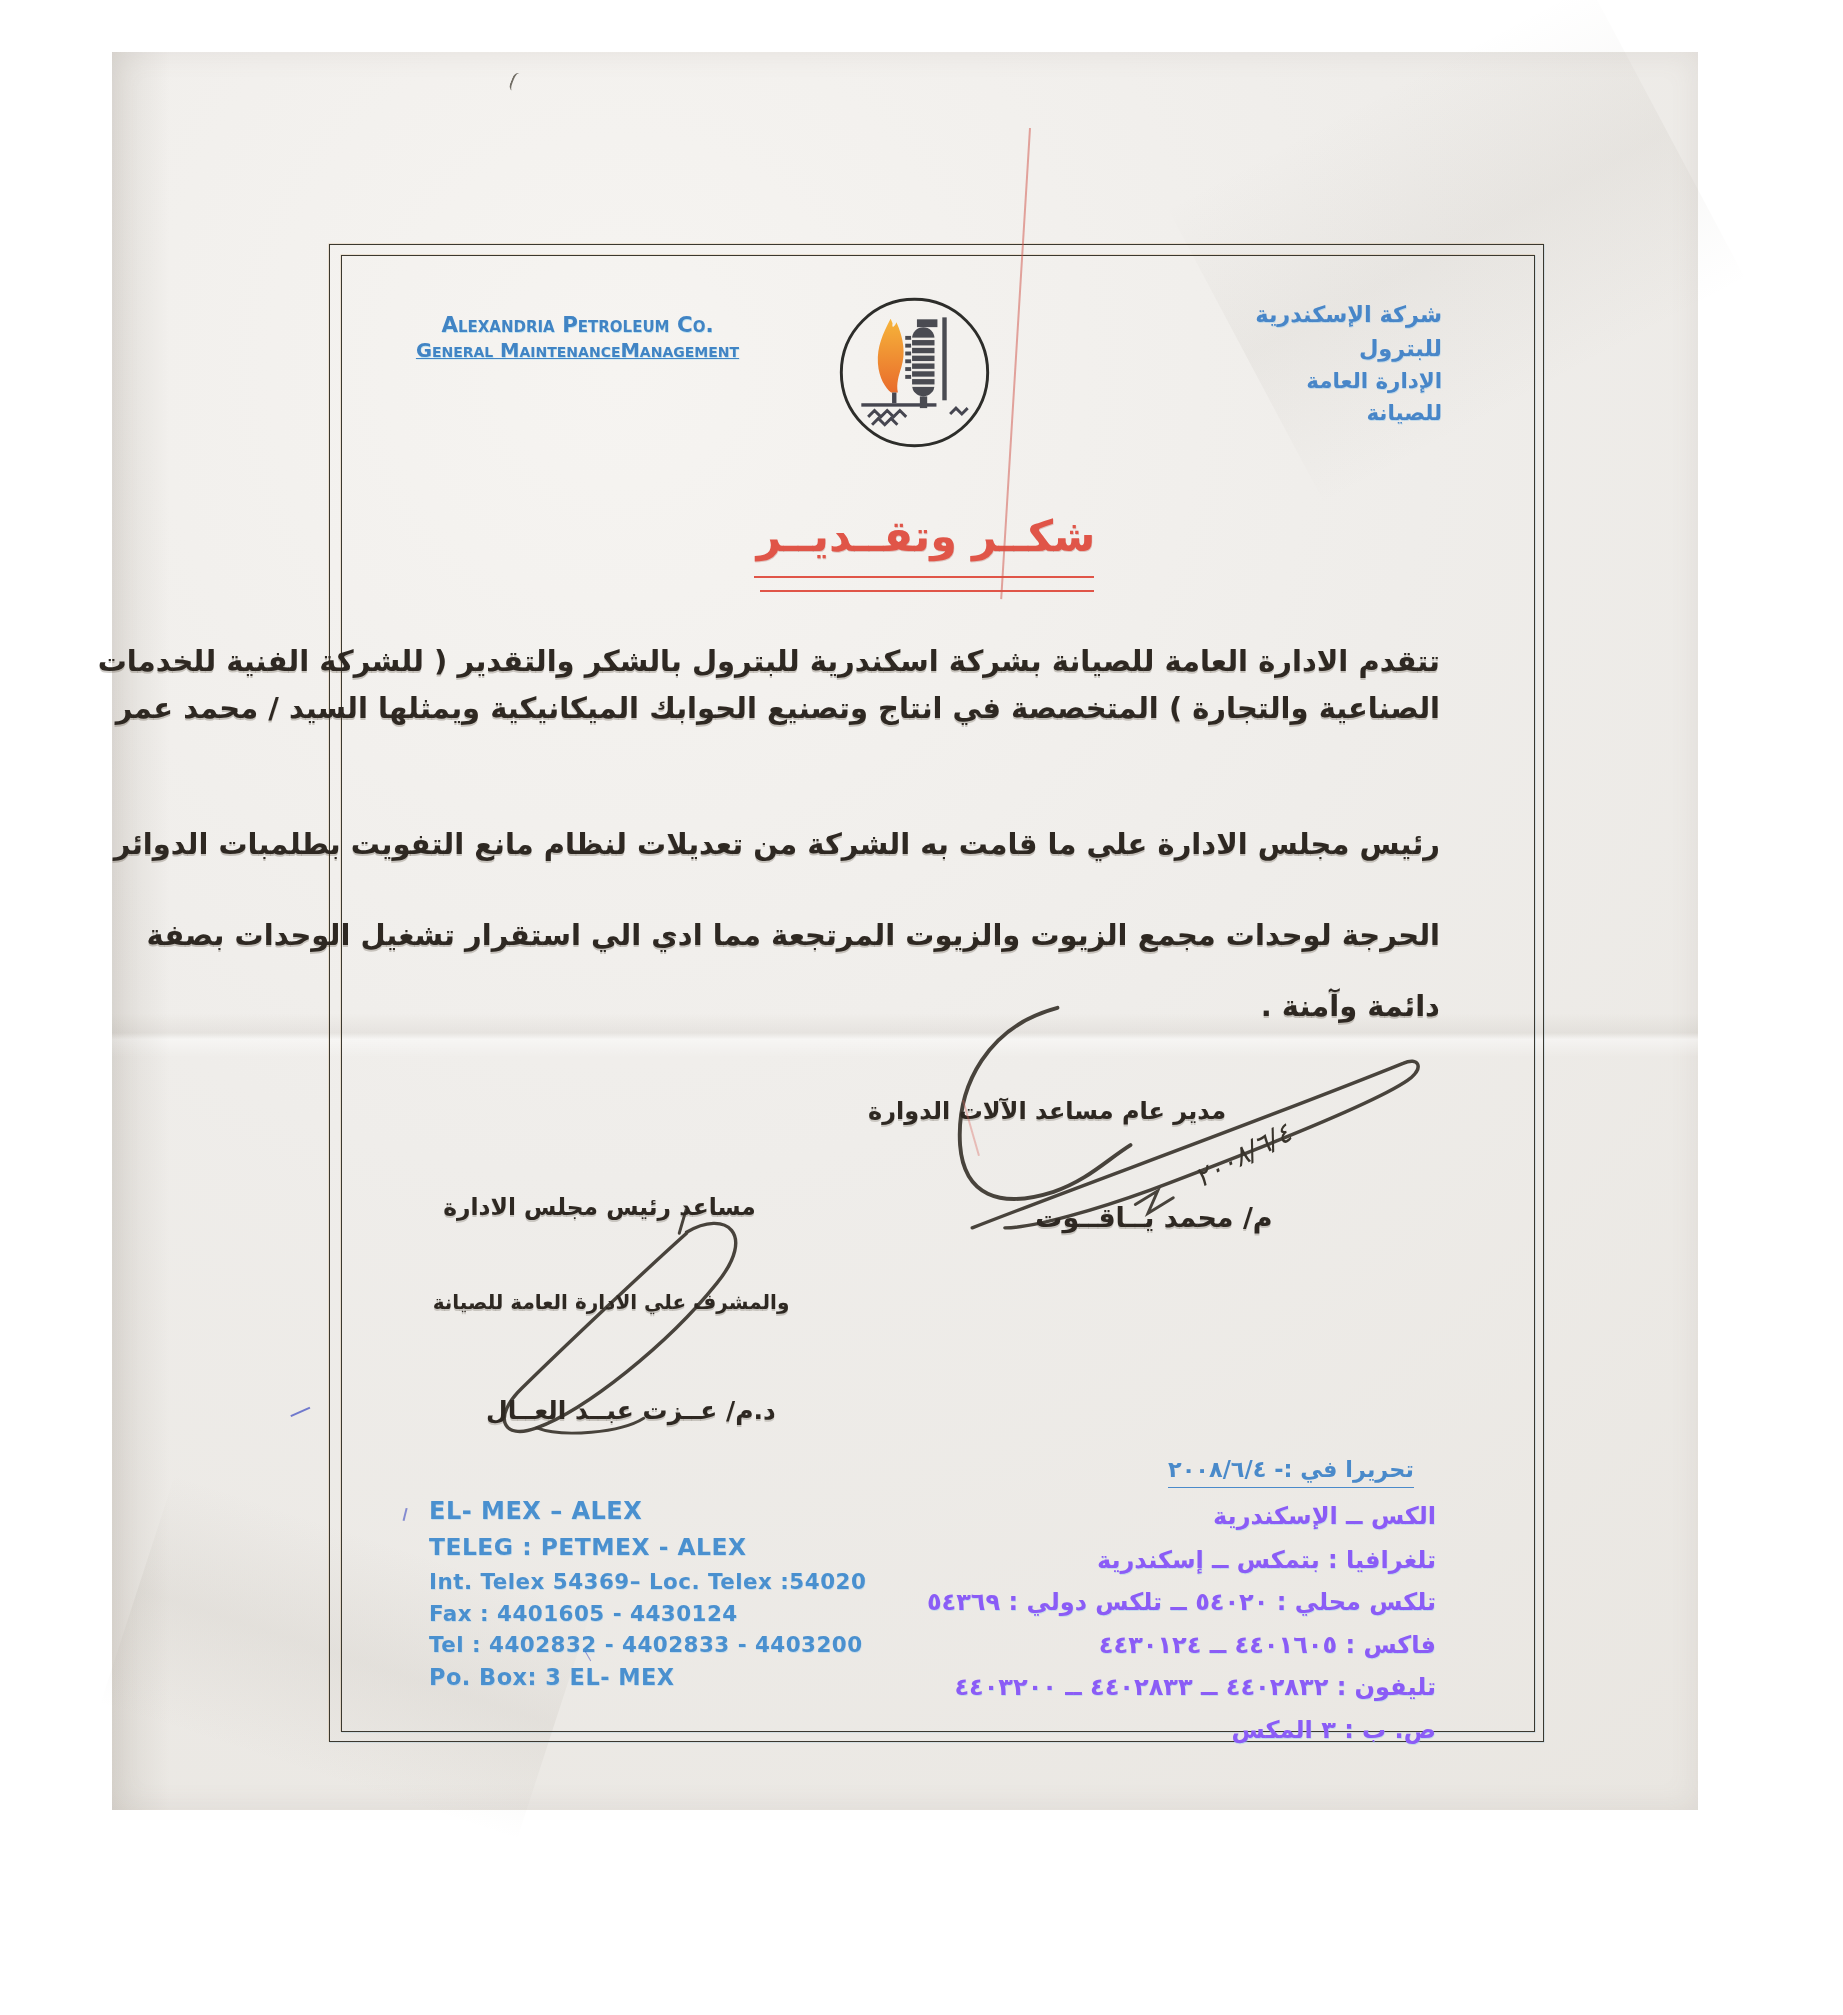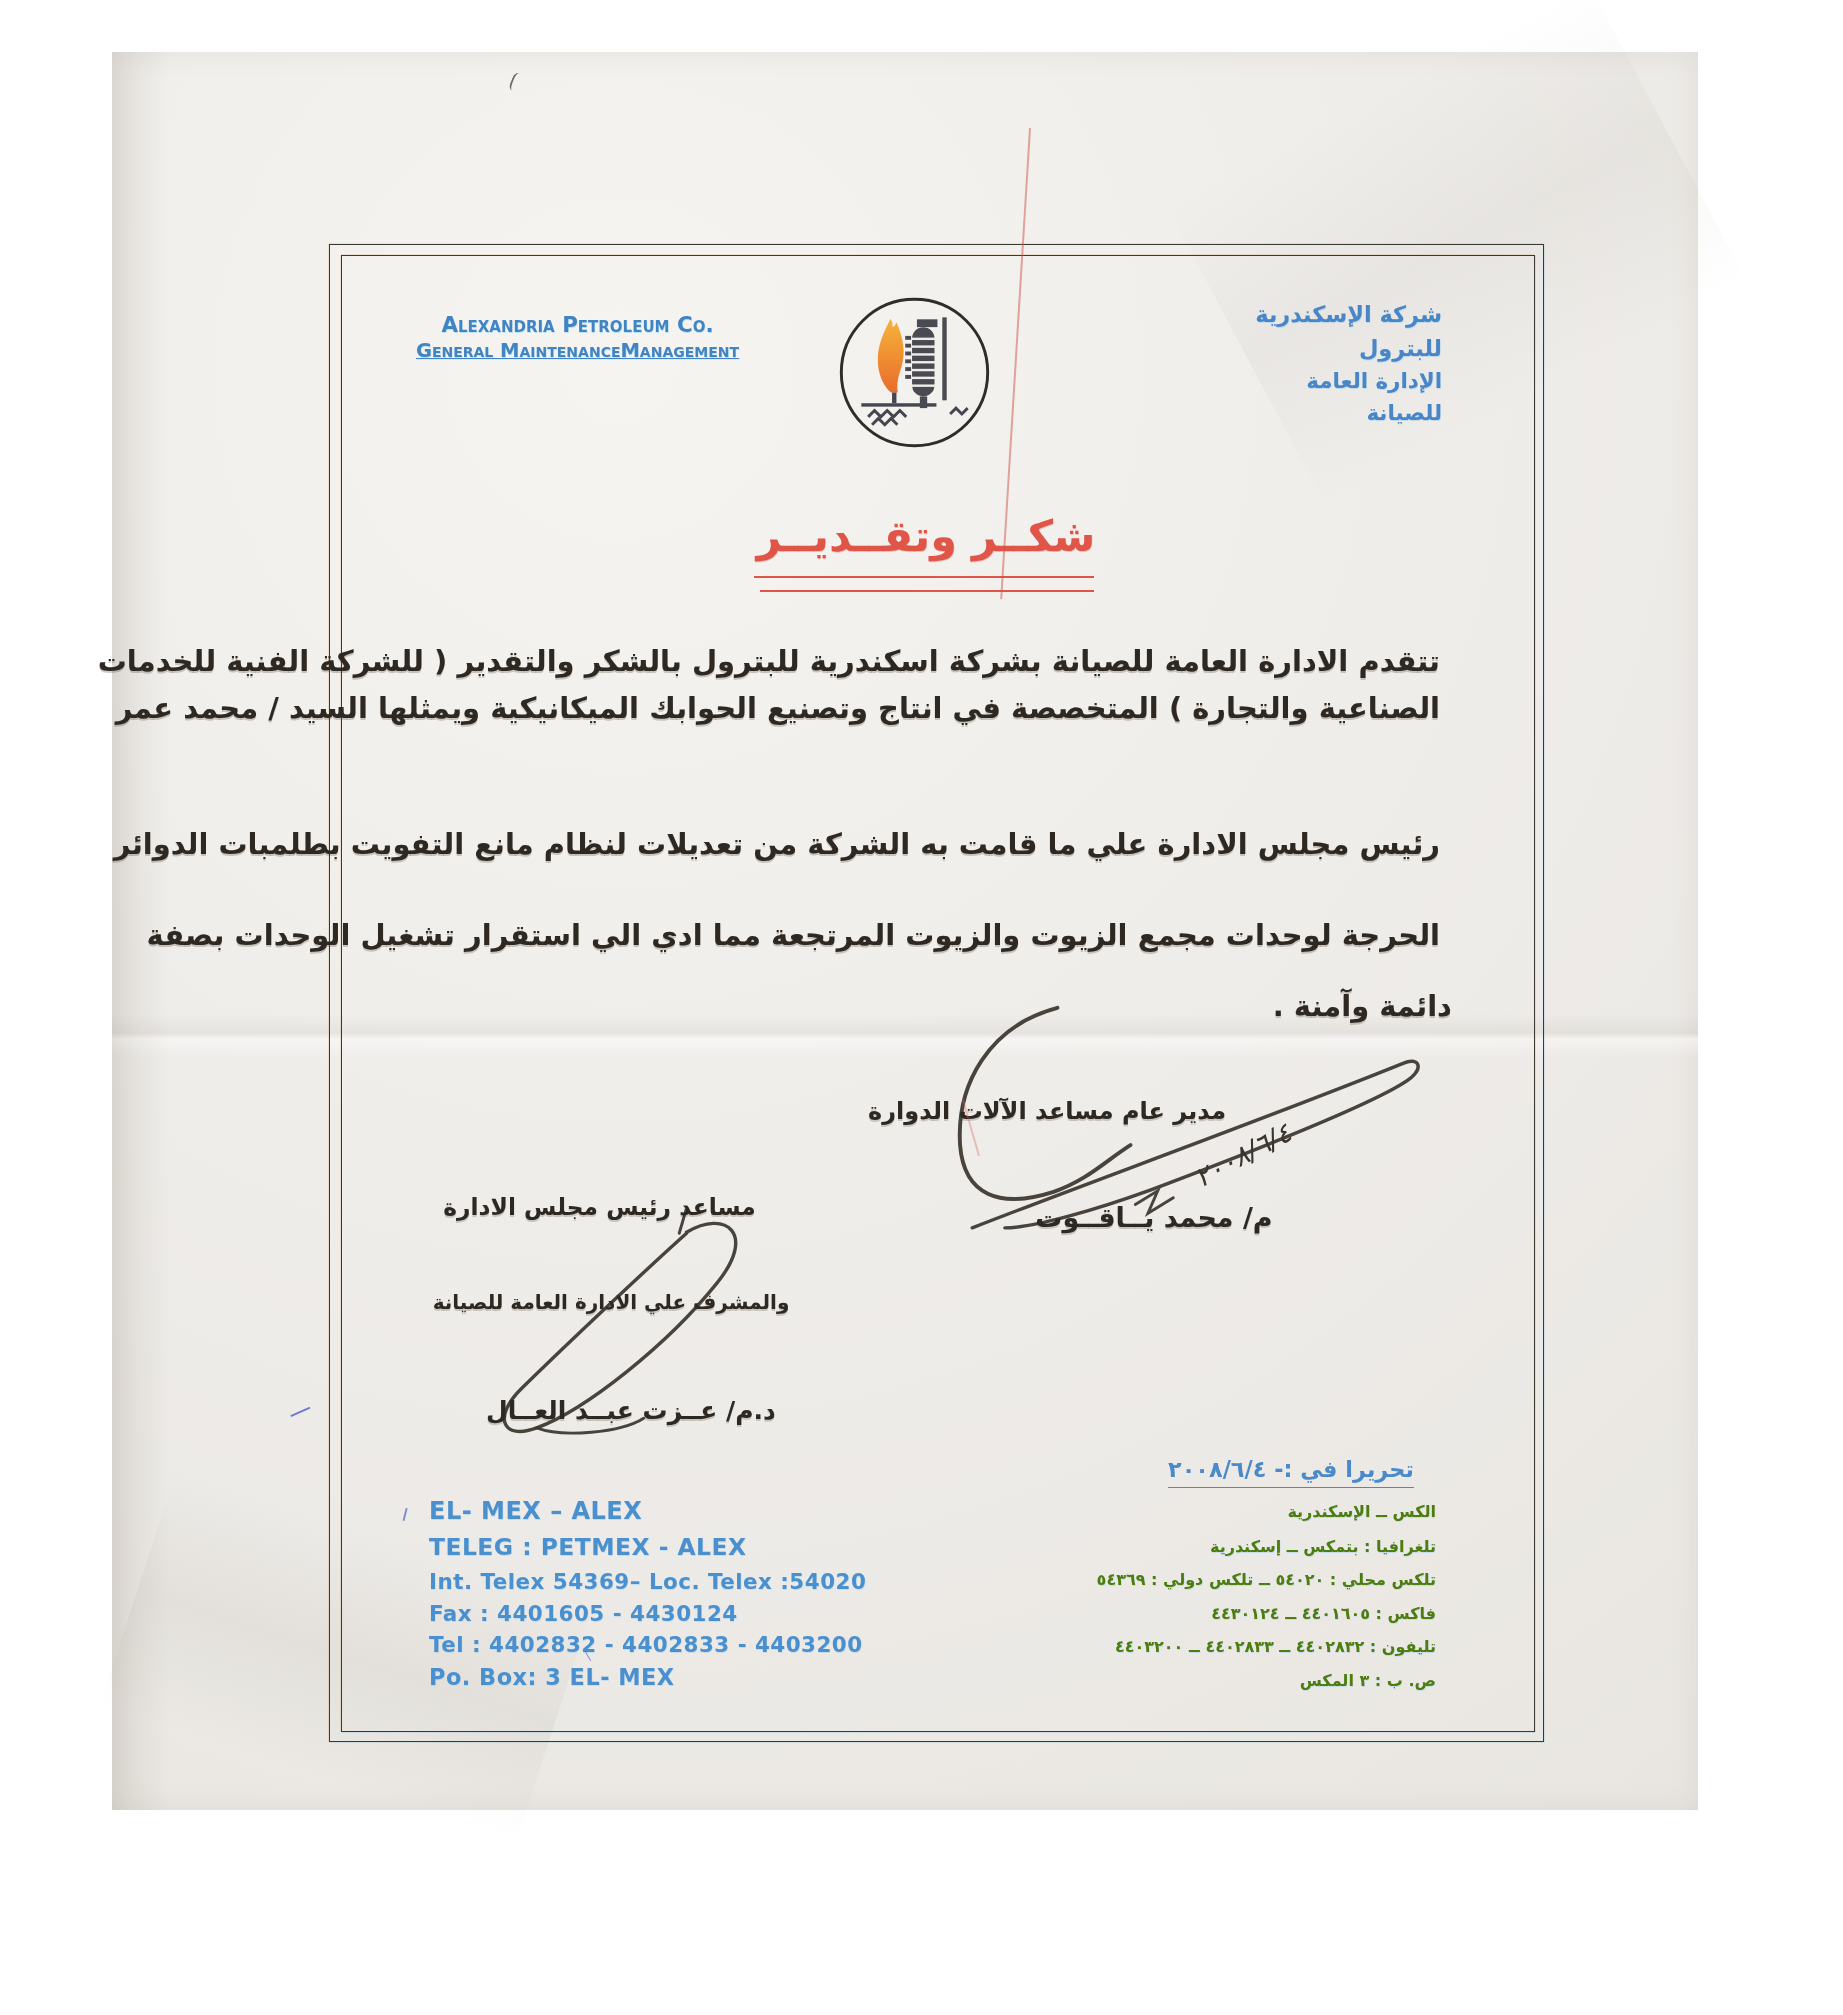--- a/index.html
+++ b/index.html
@@ -20,21 +20,21 @@
              text-shadow:0.5px 1px 0.5px rgba(160,60,50,.25);}
   .rule-red{background:#e05548;}
   .bline{direction:rtl;color:#2e2822;font-weight:bold;font-size:29px;white-space:nowrap;
          text-align:justify;text-align-last:justify;text-shadow:0 1.5px 0 rgba(70,60,45,.25);}
   .bline-last{text-align:right;text-align-last:right;}
   .sig-text{direction:rtl;color:#2e2822;font-weight:bold;text-align:center;white-space:nowrap;
             text-shadow:0 1.5px 0 rgba(70,60,45,.22);}
   .ink{stroke:#39342c;fill:none;stroke-linecap:round;opacity:.92;}
   .date-line{direction:rtl;color:#4a8aca;font-weight:bold;font-size:22.4px;white-space:nowrap;
              border-bottom:1.9px solid #4a8aca;padding-bottom:4.9px;}
-  .ft-ar{direction:rtl;color:#4d7c0f;font-weight:bold;font-size:16px;text-align:right;white-space:nowrap;
+  .ft-ar{direction:rtl;color:#8b5cf6;font-weight:bold;font-size:24px;text-align:right;white-space:nowrap;
          text-shadow:0.5px 0.5px 0 rgba(160,205,240,.5);}
   .ft-en{color:#4a90cf;font-weight:bold;letter-spacing:0.5px;white-space:nowrap;
          text-shadow:0.5px 0.5px 0 rgba(160,205,240,.5);}
   .speck{pointer-events:none;}
 </style>
 </head>
 <body>
 
 <div class="scan">
 
@@ -107,21 +107,21 @@
   </div>
 
   <div class="abs title-red" style="left:653px;top:511px;width:546px;font-size:43px;">شكــر وتقــديــر</div>
   <div class="abs rule-red" style="left:754px;top:576px;width:340px;height:1.9px;"></div>
   <div class="abs rule-red" style="left:760px;top:590px;width:334px;height:1.5px;"></div>
 
   <div class="abs bline" style="left:378px;top:644px;width:1062px;">تتقدم الادارة العامة للصيانة بشركة اسكندرية للبترول بالشكر والتقدير ( للشركة الفنية للخدمات</div>
   <div class="abs bline" style="left:378px;top:691px;width:1062px;">الصناعية والتجارة ) المتخصصة في انتاج وتصنيع الحوابك الميكانيكية ويمثلها السيد / محمد عمر</div>
   <div class="abs bline" style="left:378px;top:827px;width:1062px;">رئيس مجلس الادارة علي ما قامت به الشركة من تعديلات لنظام مانع التفويت بطلمبات الدوائر</div>
   <div class="abs bline" style="left:378px;top:918px;width:1062px;">الحرجة لوحدات مجمع الزيوت والزيوت المرتجعة مما ادي الي استقرار تشغيل الوحدات بصفة</div>
-  <div class="abs bline bline-last" style="left:390px;top:989px;width:1062px;text-align:right;">دائمة وآمنة .</div>
+  <div class="abs bline bline-last" style="left:378px;top:989px;width:1062px;text-align:right;">دائمة وآمنة .</div>
 
   <div class="abs" style="left:926px;top:999px;width:516px;height:263px;">
     <svg width="516" height="263" viewBox="0 0 1060 540">
       <path class="ink" stroke-width="8" d="M 270 18 C 130 55 62 175 70 300 C 78 402 150 432 262 396 C 332 372 372 330 420 300"></path>
       <path class="ink" stroke-width="7" d="M 95 470 C 320 382 700 245 980 132 C 1012 118 1022 140 996 162 C 940 207 700 302 462 392 C 352 432 222 470 162 470"></path>
       <path class="ink" stroke-width="6" d="M 430 422 l 46 -28 l -20 46 l 52 -32"></path>
     </svg>
   </div>
   <div class="abs sig-text" style="left:958px;top:1097px;width:268px;font-size:24px;">مدير عام مساعد الآلات الدوارة</div>
   <div class="abs" style="left:1186px;top:1123px;width:175px;font-size:27px;color:#39342c;direction:ltr;

